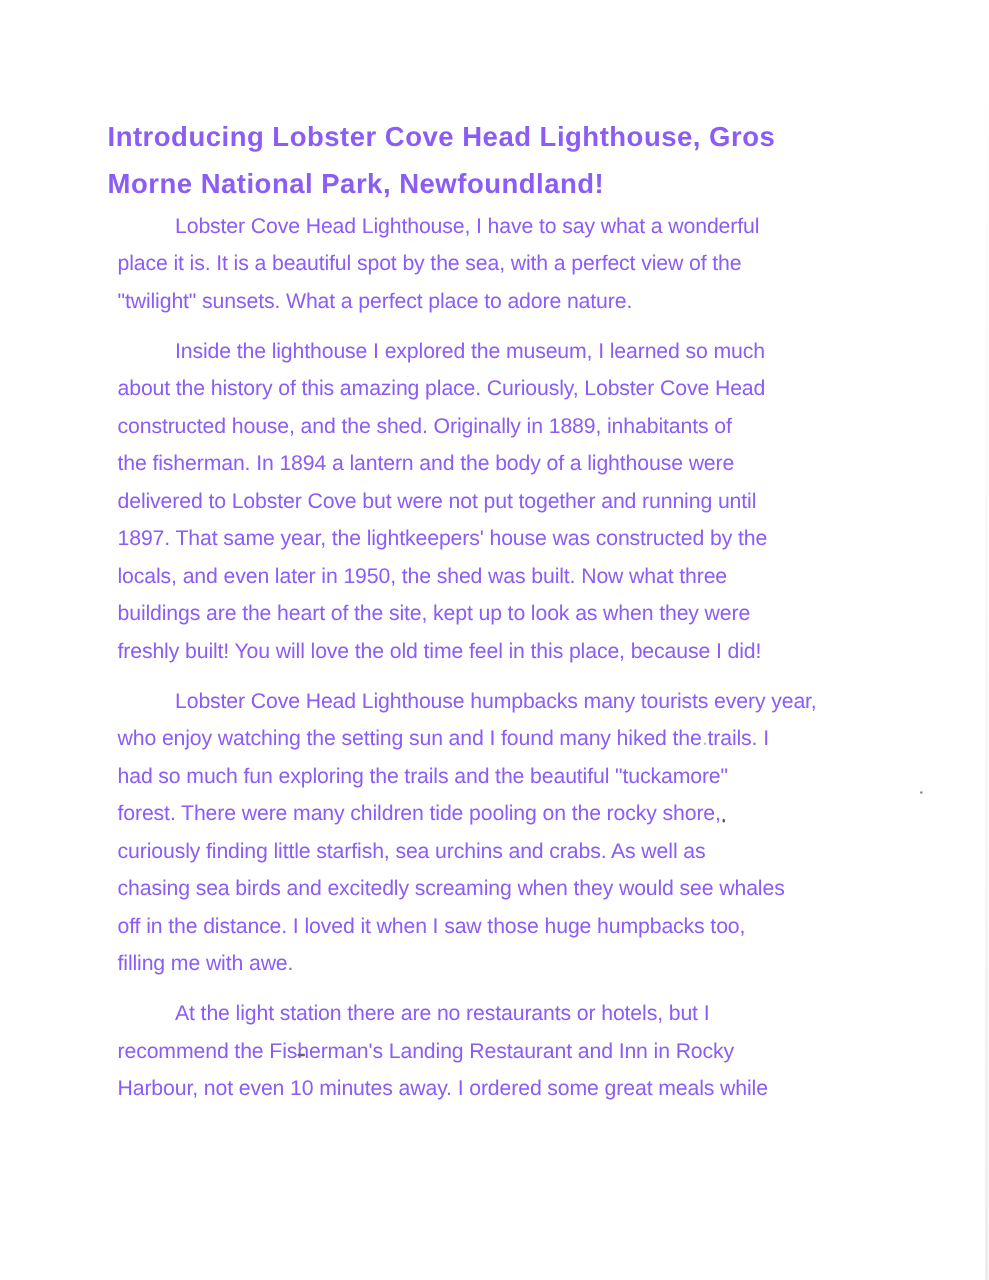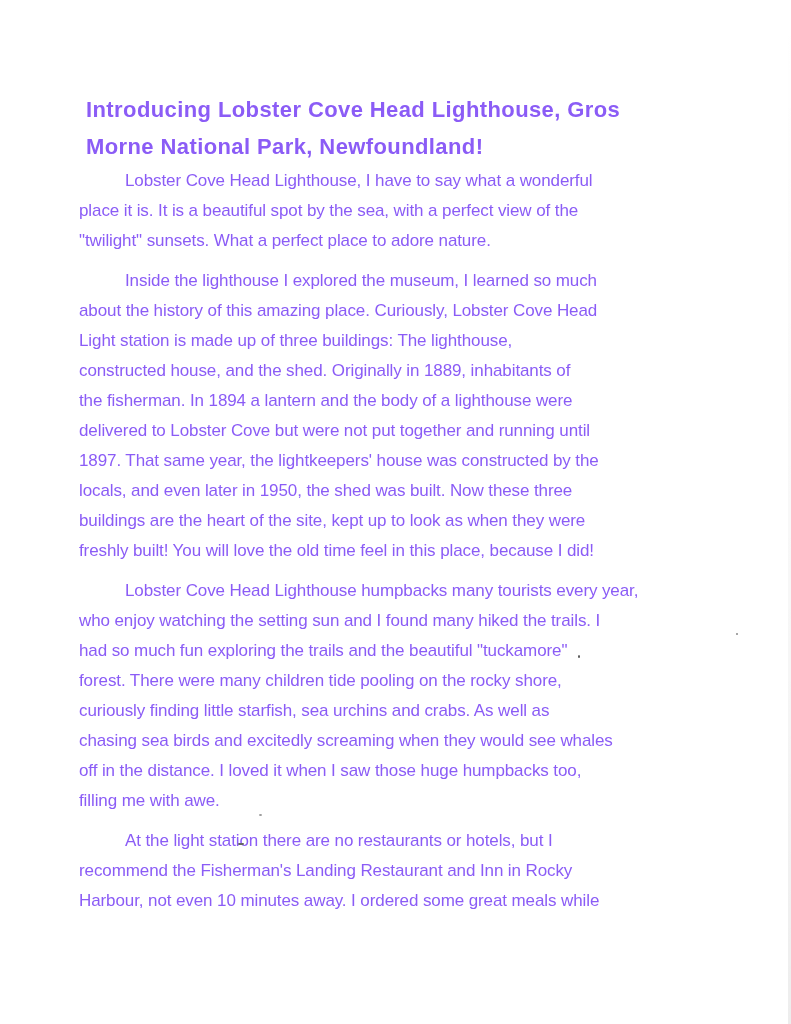--- a/index.html
+++ b/index.html
@@ -21,21 +21,21 @@
     left: 86px;
     top: 91px;
     font-size: 22px;
     font-weight: bold;
     line-height: 37px;
     letter-spacing: 0.4px;
     white-space: nowrap;
   }
   .doc-body {
     position: absolute;
-    left: 79px;
+    left: 94px;
     top: 166px;
     width: 680px;
     font-size: 17px;
     line-height: 30px;
     letter-spacing: -0.1px;
   }
   .paragraph {
     margin: 0 0 10px 0;
   }
   .line {
@@ -72,26 +72,25 @@
 
   <div class="doc-body">
       <div class="paragraph">
         <div class="line first-line">Lobster Cove Head Lighthouse, I have to say what a wonderful</div>
         <div class="line">place it is. It is a beautiful spot by the sea, with a perfect view of the</div>
         <div class="line">"twilight" sunsets. What a perfect place to adore nature.</div>
       </div>
       <div class="paragraph">
         <div class="line first-line">Inside the lighthouse I explored the museum, I learned so much</div>
         <div class="line">about the history of this amazing place. Curiously, Lobster Cove Head</div>
-        <div class="line">Light station is made up of three buildings: The lighthouse,</div>
         <div class="line">constructed house, and the shed. Originally in 1889, inhabitants of</div>
         <div class="line">the fisherman. In 1894 a lantern and the body of a lighthouse were</div>
         <div class="line">delivered to Lobster Cove but were not put together and running until</div>
         <div class="line">1897. That same year, the lightkeepers' house was constructed by the</div>
-        <div class="line">locals, and even later in 1950, the shed was built. Now these three</div>
+        <div class="line">locals, and even later in 1950, the shed was built. Now what three</div>
         <div class="line">buildings are the heart of the site, kept up to look as when they were</div>
         <div class="line">freshly built! You will love the old time feel in this place, because I did!</div>
       </div>
       <div class="paragraph">
         <div class="line first-line">Lobster Cove Head Lighthouse humpbacks many tourists every year,</div>
         <div class="line">who enjoy watching the setting sun and I found many hiked the trails. I</div>
         <div class="line">had so much fun exploring the trails and the beautiful "tuckamore"</div>
         <div class="line">forest. There were many children tide pooling on the rocky shore,</div>
         <div class="line">curiously finding little starfish, sea urchins and crabs. As well as</div>
         <div class="line">chasing sea birds and excitedly screaming when they would see whales</div>

